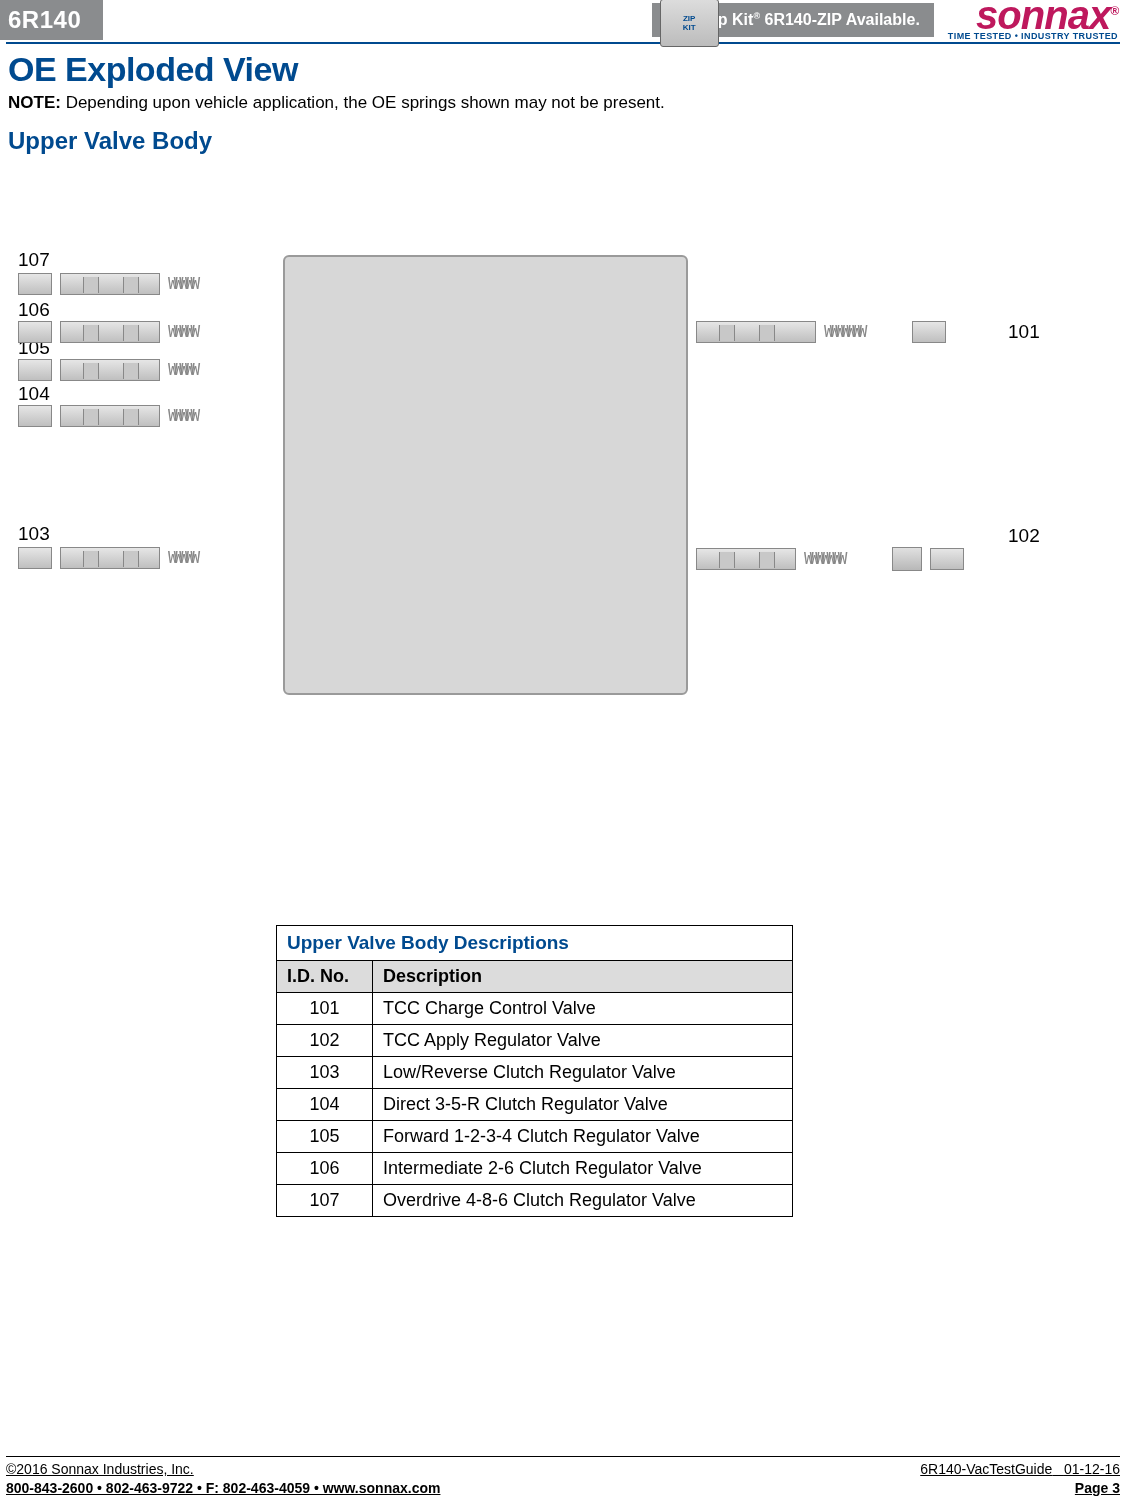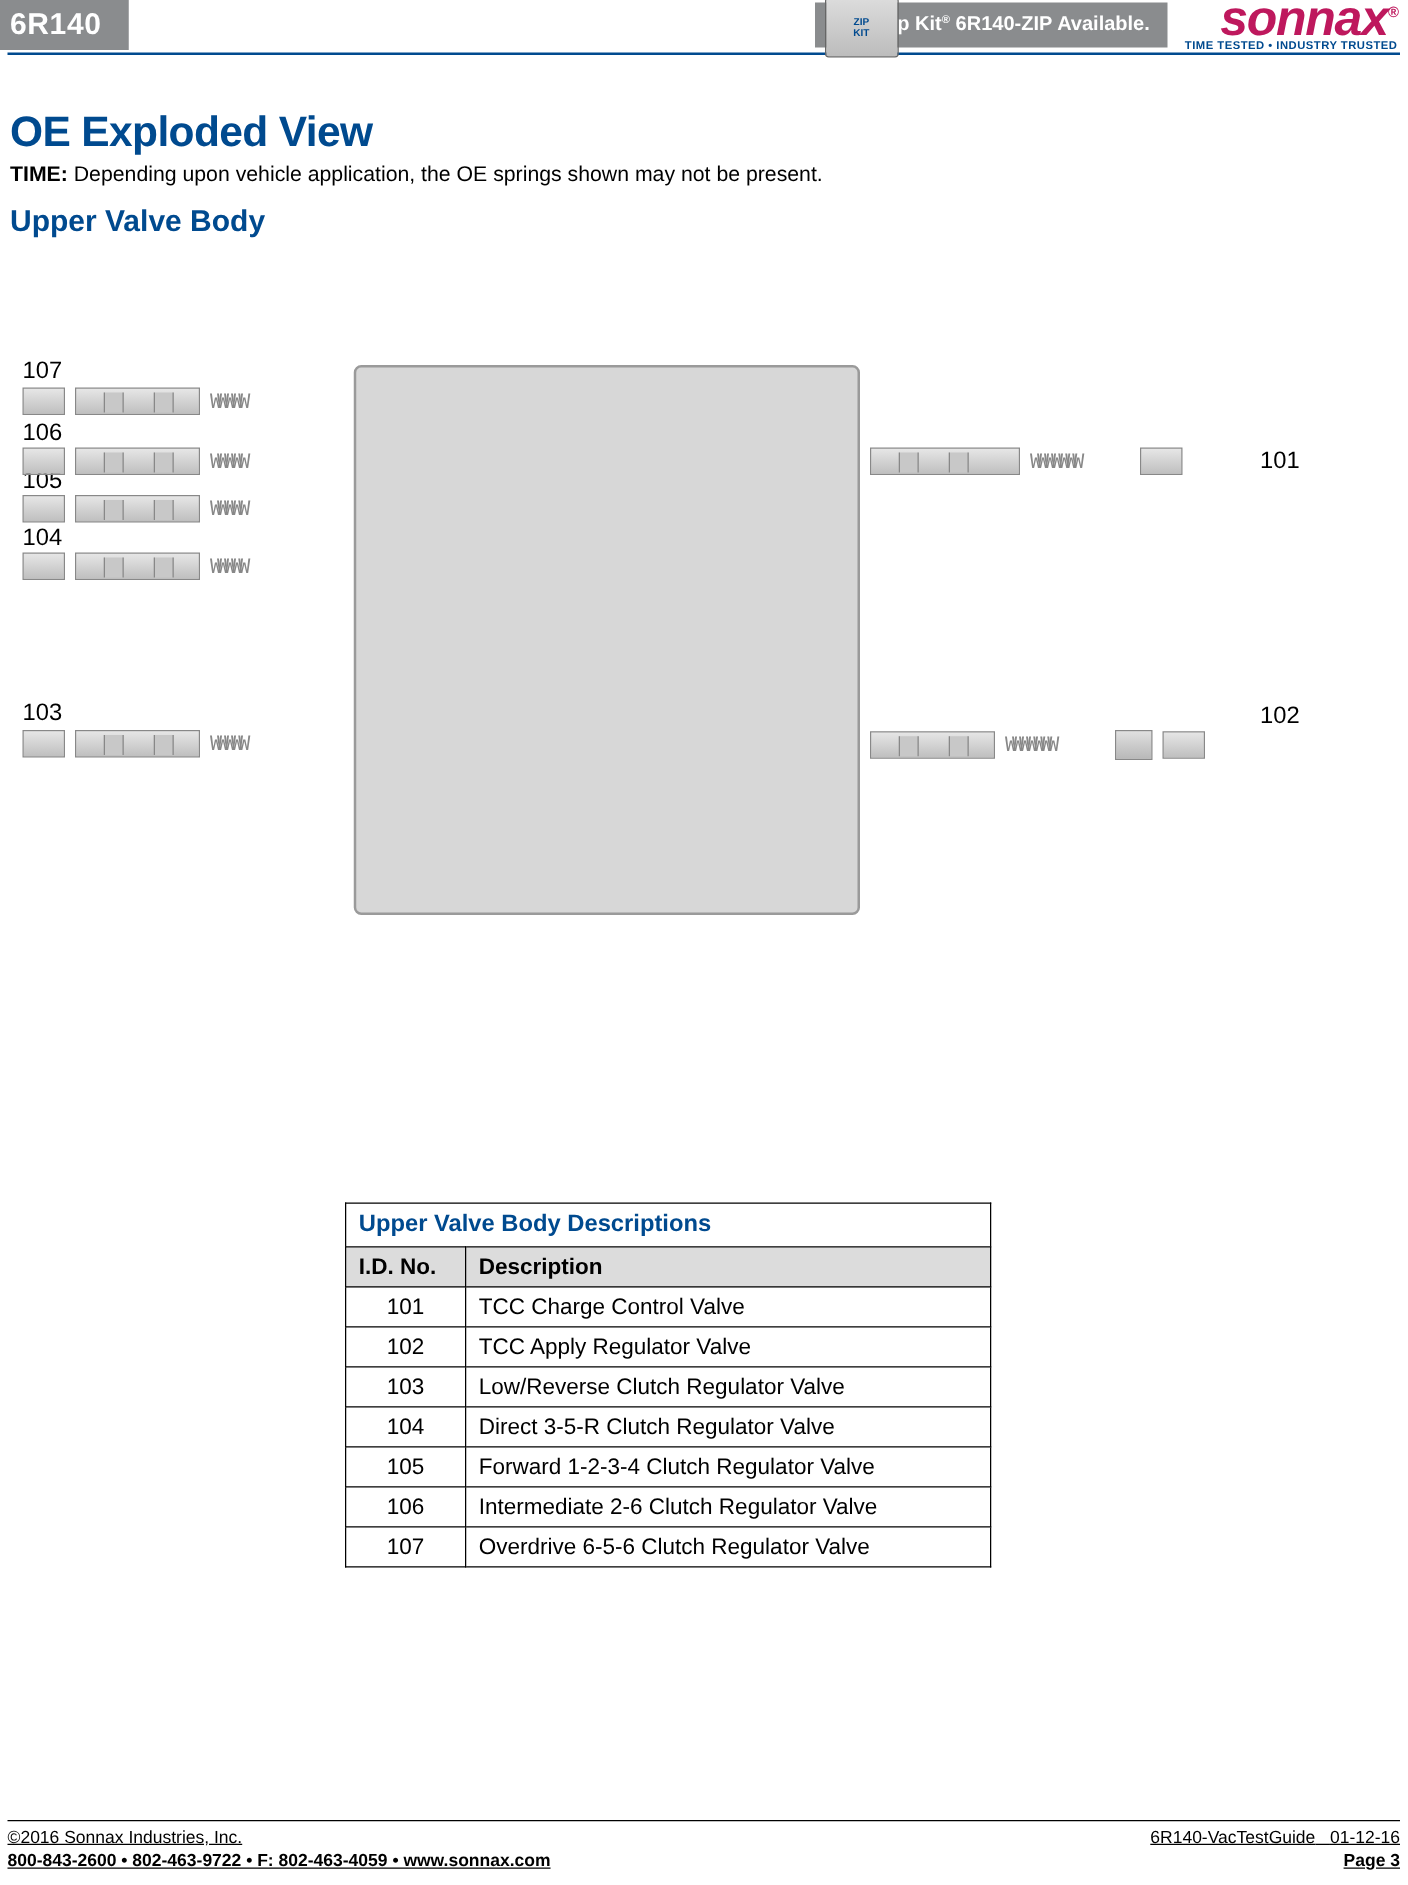--- a/index.html
+++ b/index.html
@@ -68,21 +68,21 @@
   .logo-tag {
     font-size: 9px;
     color: #004a8f;
     font-weight: bold;
     letter-spacing: 0.4px;
   }
   .divider {
     border-top: 2px solid #004a8f;
     margin: 2px 6px 0 6px;
   }
-  .main { padding: 6px 8px 0 8px; margin-top: 37px; }
+  .main { padding: 6px 8px 0 8px; }
   h1.title {
     color: #004a8f;
     font-size: 34px;
     font-weight: 900;
     font-family: Arial Black, Arial, sans-serif;
     letter-spacing: -0.5px;
   }
   .note {
     font-size: 17px;
     margin-top: 4px;
@@ -222,21 +222,21 @@
   <div class="logo-wrap">
     <div class="logo-text"><span>sonnax</span><sup style="font-size:12px;">®</sup></div>
     <div class="logo-tag">TIME TESTED • INDUSTRY TRUSTED</div>
   </div>
 </div>
 <div class="divider"></div>
 
 <div class="main">
   <h1 class="title">OE Exploded View</h1>
   <p class="note">
-    <b>TIME:</b>
+    <b>NOTE:</b>
     <span>Depending upon vehicle application, the OE springs shown may not be present.</span>
   </p>
   <h2 class="section">Upper Valve Body</h2>
 
   <div class="diagram">
     <div class="vb-block"></div>
 
     <div class="callout-label" style="left:10px; top:-6px;">107</div>
     <div class="callout-label" style="left:10px; top:44px;">106</div>
     <div class="callout-label" style="left:10px; top:82px;">105</div>
@@ -316,21 +316,21 @@
           <tr>
             <td>105</td>
             <td>Forward 1-2-3-4 Clutch Regulator Valve</td>
           </tr>
           <tr>
             <td>106</td>
             <td>Intermediate 2-6 Clutch Regulator Valve</td>
           </tr>
           <tr>
             <td>107</td>
-            <td>Overdrive 6-5-6 Clutch Regulator Valve</td>
+            <td>Overdrive 4-8-6 Clutch Regulator Valve</td>
           </tr>
         </tbody>
     </table>
   </div>
 </div>
 
 <div class="footer">
   <div class="footer-row">
     <span>©2016 Sonnax Industries, Inc.</span>
     <span>

